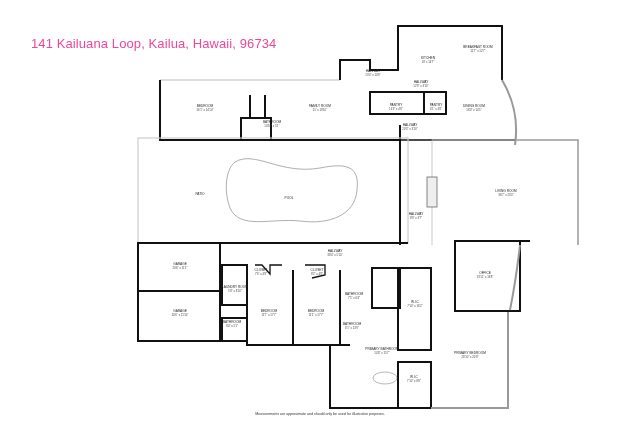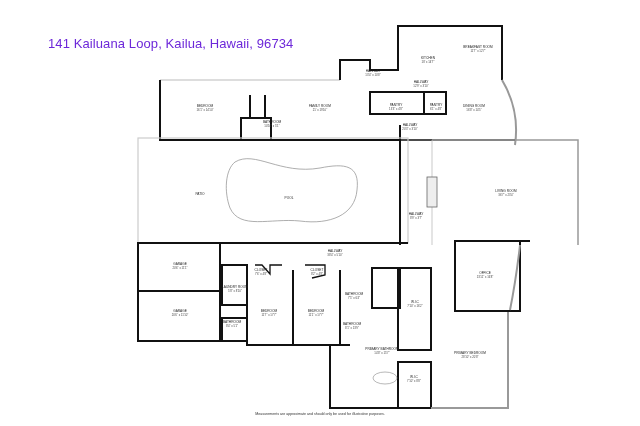--- a/index.html
+++ b/index.html
@@ -1,17 +1,17 @@
 <!DOCTYPE html>
 <html><head>
 <meta charset="utf-8">
 <style>
   html, body { margin:0; padding:0; background:#ffffff; }
   body { width:640px; height:426px; position:relative; overflow:hidden; font-family:"Liberation Sans", sans-serif; }
-  .title { position:absolute; left:48px; top:36px; font-size:13px; color:#6d28d9; letter-spacing:0.1px; }
+  .title { position:absolute; left:31px; top:36px; font-size:13px; color:#ec4899; letter-spacing:0.1px; }
   svg { position:absolute; left:0; top:0; }
   .lbl { font-family:"Liberation Sans", sans-serif; font-size:3.2px; fill:#222; text-anchor:middle; }
   .lbl2 { font-family:"Liberation Sans", sans-serif; font-size:2.8px; fill:#444; text-anchor:middle; }
   .disclaimer { position:absolute; left:0; width:640px; top:412px; text-align:center; font-size:3.6px; color:#333; }
 </style>
 </head>
 <body>
 
 <div class="title">141 Kailuana Loop, Kailua, Hawaii, 96734</div>
 

